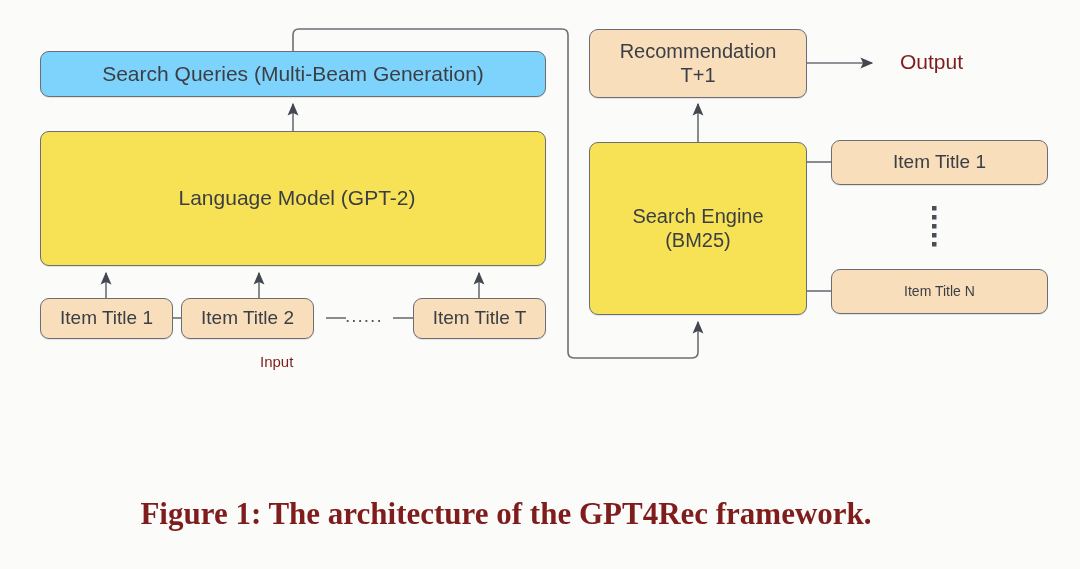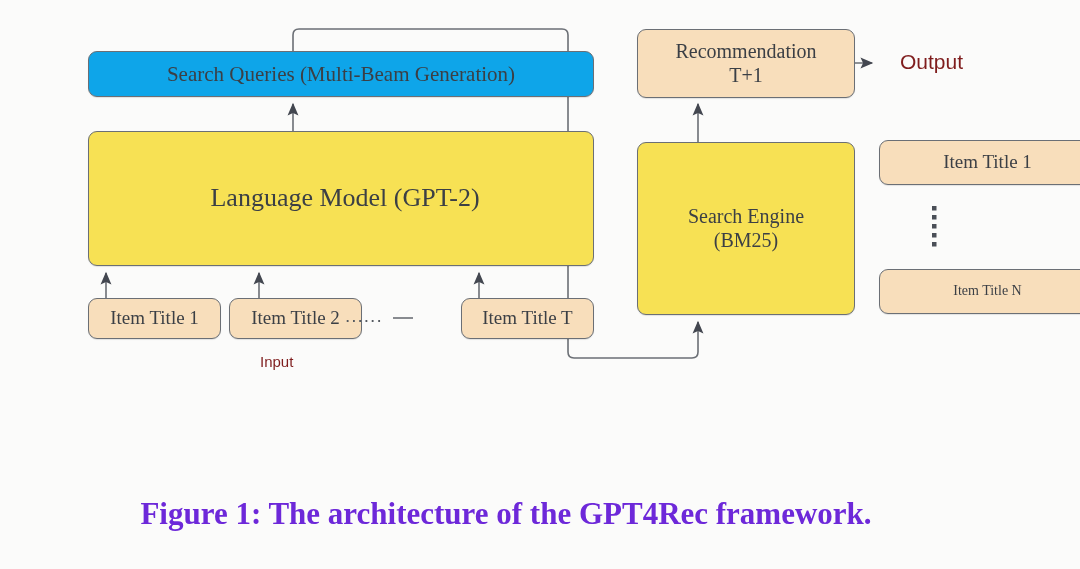--- a/index.html
+++ b/index.html
@@ -30,37 +30,36 @@
   .node {
     position: absolute;
     box-sizing: border-box;
     border: 1.4px solid #6b6f75;
     border-radius: 9px;
     display: flex;
     align-items: center;
     justify-content: center;
     text-align: center;
     color: #3b3f45;
-    font-family: Liberation Serif, serif;
+    font-family: Liberation Sans, sans-serif;
     line-height: 1.18;
     white-space: pre-line;
     box-shadow: 0 1px 1px rgba(0,0,0,0.10);
-    margin-left: 48px;
   }
-  .node.orange { background: #0ea5e9; }
+  .node.orange { background: #7dd3fc; }
   .node.yellow { background: #f7e154; }
   .node.tan    { background: #f8debb; }
 
   #node-search-queries {
     left: 40px; top: 51px; width: 506px; height: 46px;
     font-size: 21px;
   }
   #node-language-model {
     left: 40px; top: 131px; width: 506px; height: 135px;
-    font-size: 26px;
+    font-size: 21px;
     padding-left: 8px;
   }
   #node-item-1 {
     left: 40px; top: 298px; width: 133px; height: 41px;
     font-size: 19px;
   }
   #node-item-2 {
     left: 181px; top: 298px; width: 133px; height: 41px;
     font-size: 19px;
   }
@@ -107,21 +106,21 @@
   }
 
   #caption {
     position: absolute;
     left: 0; top: 496px;
     width: 1012px;
     text-align: center;
     font-family: "Liberation Serif", serif;
     font-weight: bold;
     font-size: 31px;
-    color: #6d28d9;
+    color: #7f1d1d;
   }
 </style>
 </head>
 <body>
 
 <div id="figure-root">
 
   <svg class="svg-layer" viewBox="0 0 1080 569" width="1080" height="569" xmlns="http://www.w3.org/2000/svg">
     <defs>
       <marker id="arrowhead" markerWidth="9" markerHeight="9" refX="7.2" refY="4" orient="auto" markerUnits="strokeWidth">

